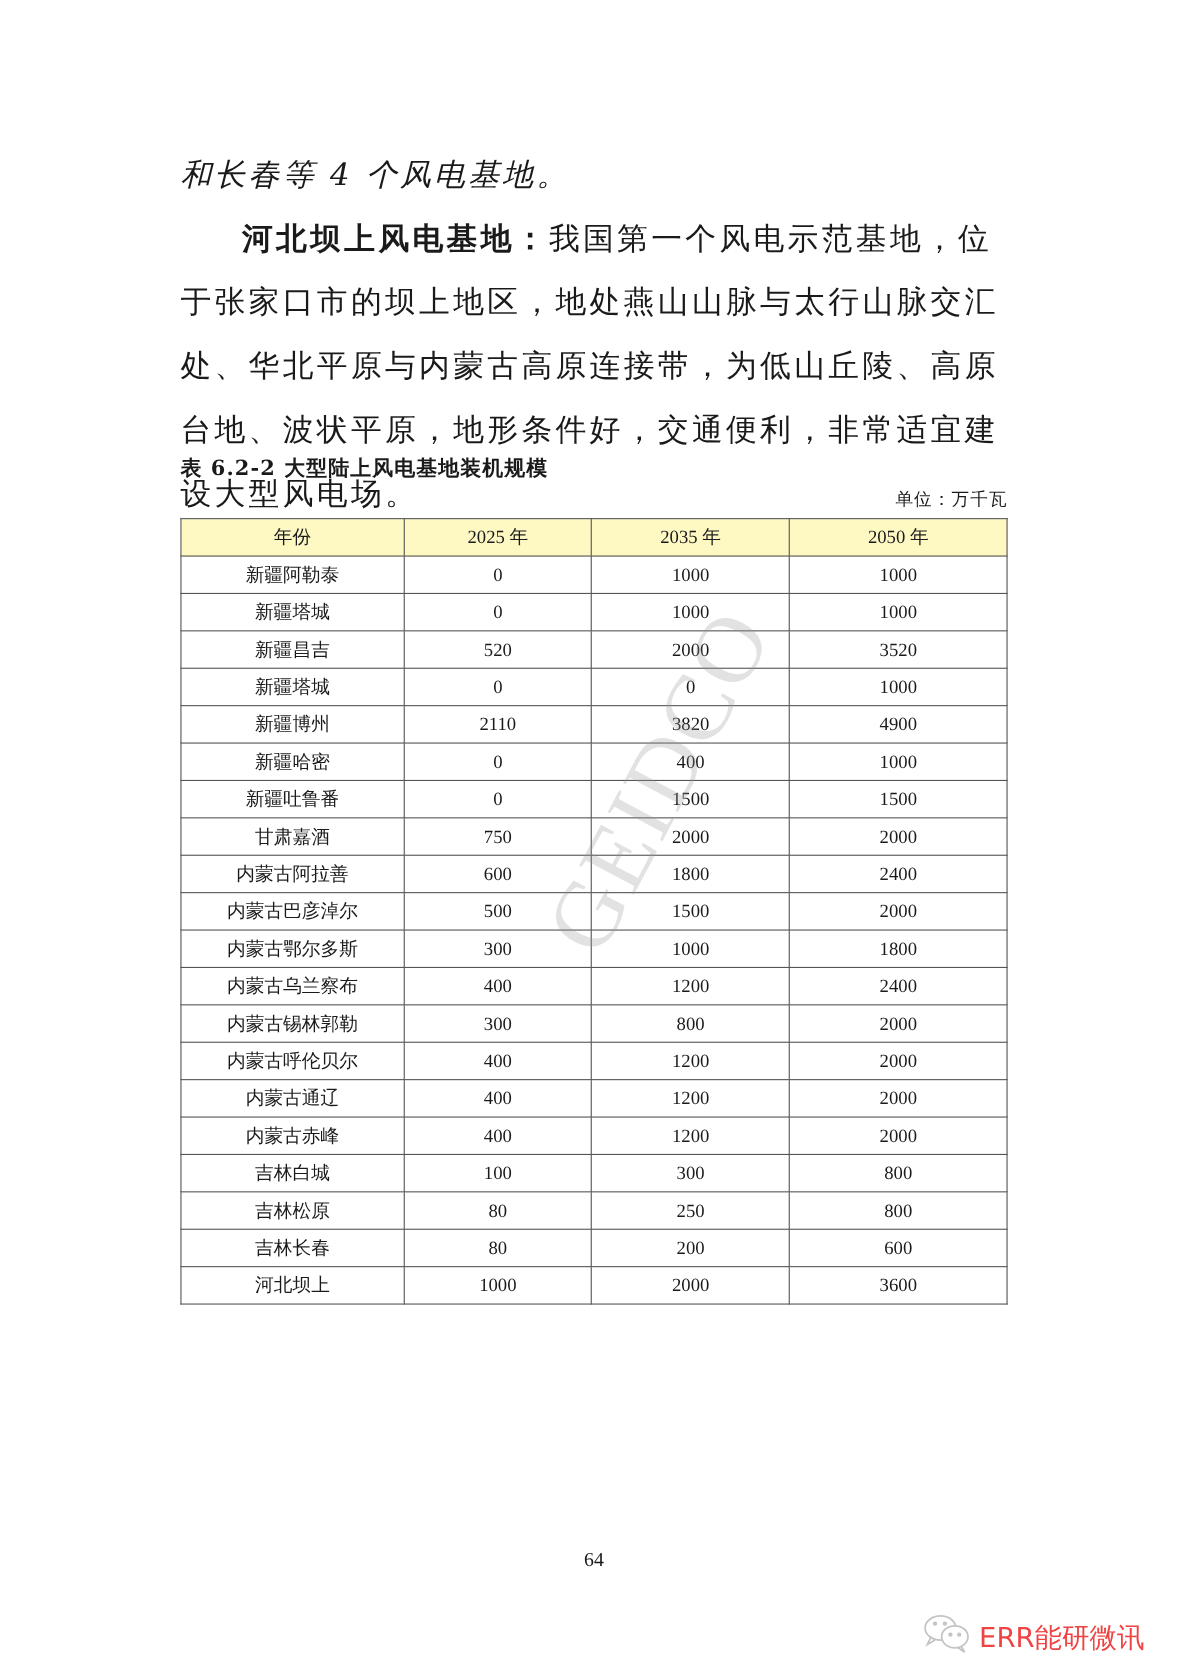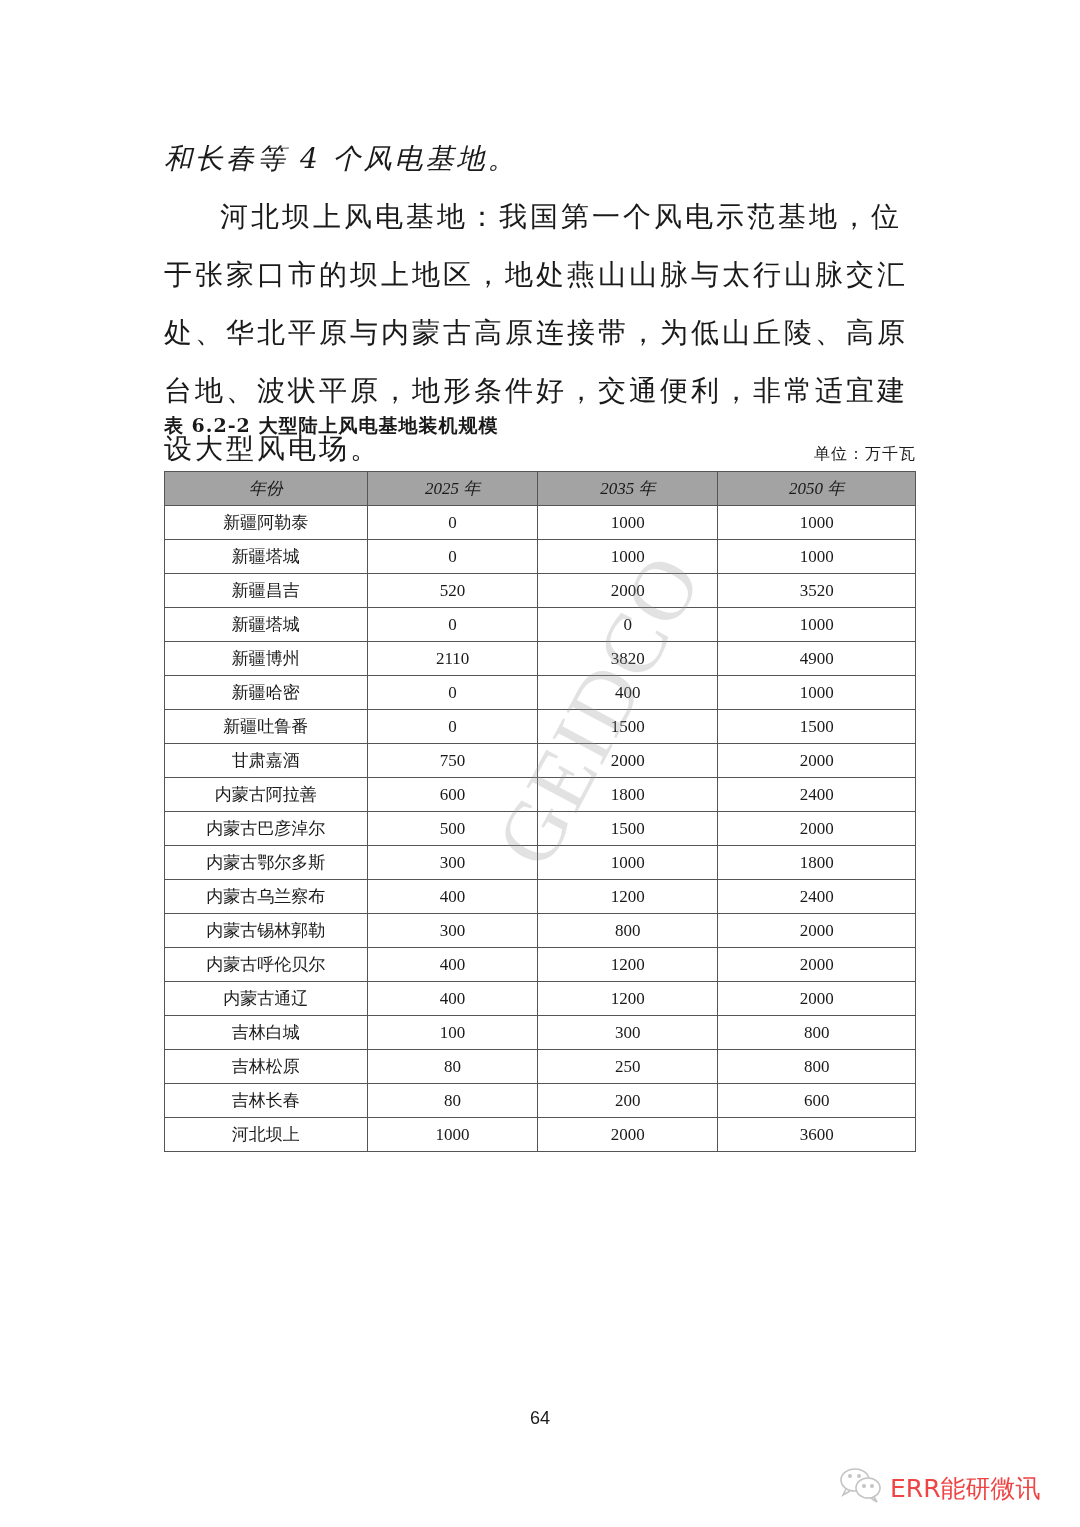--- a/index.html
+++ b/index.html
@@ -2,34 +2,34 @@
 <html><head>
 <meta charset="utf-8">
 <style>
   html, body { margin: 0; padding: 0; background: #ffffff; }
   body { width: 1080px; height: 1527px; position: relative; overflow: hidden;
          font-family: "DejaVu Serif", "Liberation Serif", serif; color: #1a1a1a; }
   .para { position: absolute; left: 164px; width: 760px; font-size: 28px; line-height: 58px;
           letter-spacing: 3px; margin: 0; }
   .p1 { top: 130px; font-style: italic; }
   .p2 { top: 188px; text-indent: 56px; }
-  .p2 b { font-weight: normal; }
+  .p2 b { font-weight: bold; }
   .caption { position: absolute; top: 413px; left: 164px; width: 752px; text-align: left;
              font-size: 19px; font-weight: bold; letter-spacing: 1px; }
   .unit { position: absolute; top: 444px; right: 164px; font-size: 16px; letter-spacing: 1px; }
   table { position: absolute; top: 471px; left: 164px; width: 752px; border-collapse: collapse;
           font-family: "Liberation Serif", "DejaVu Serif", serif; font-size: 17px; }
   th, td { border: 1.5px solid #555; height: 33px; padding: 0; text-align: center; font-weight: normal; }
-  thead th { background: #a3a3a3; font-style: italic; }
+  thead th { background: #fef9c3; }
   col.c0 { width: 203px; } col.c1 { width: 171px; } col.c2 { width: 180px; } col.c3 { width: 198px; }
   .watermark { position: absolute; left: 430px; top: 660px; font-size: 86px; color: rgba(150,150,150,0.28);
                transform: rotate(-62deg); transform-origin: center; font-family: "Liberation Serif", serif;
                letter-spacing: 2px; pointer-events: none; }
   .page-num { position: absolute; top: 1408px; left: 0; width: 1080px; text-align: center; font-size: 18px;
-              font-family: Liberation Sans, sans-serif; }
+              font-family: Liberation Serif, serif; }
   .wechat { position: absolute; top: 1466px; left: 838px; display: flex; align-items: center; gap: 6px;
             color: #ef4444; font-family: "DejaVu Sans", sans-serif; font-size: 25px; }
   .wechat svg { width: 46px; height: 38px; }
 </style>
 </head>
 <body>
 
 <p class="para p1">和长春等 4 个风电基地。</p>
 <p class="para p2"><b>河北坝上风电基地：</b><span>我国第一个风电示范基地，位于张家口市的坝上地区，地处燕山山脉与太行山脉交汇处、华北平原与内蒙古高原连接带，为低山丘陵、高原台地、波状平原，地形条件好，交通便利，非常适宜建设大型风电场。</span></p>
 
@@ -136,20 +136,26 @@
         <td>1200</td>
         <td>2000</td>
       </tr>
       <tr>
         <td>内蒙古通辽</td>
         <td>400</td>
         <td>1200</td>
         <td>2000</td>
       </tr>
       <tr>
+        <td>内蒙古赤峰</td>
+        <td>400</td>
+        <td>1200</td>
+        <td>2000</td>
+      </tr>
+      <tr>
         <td>吉林白城</td>
         <td>100</td>
         <td>300</td>
         <td>800</td>
       </tr>
       <tr>
         <td>吉林松原</td>
         <td>80</td>
         <td>250</td>
         <td>800</td>

